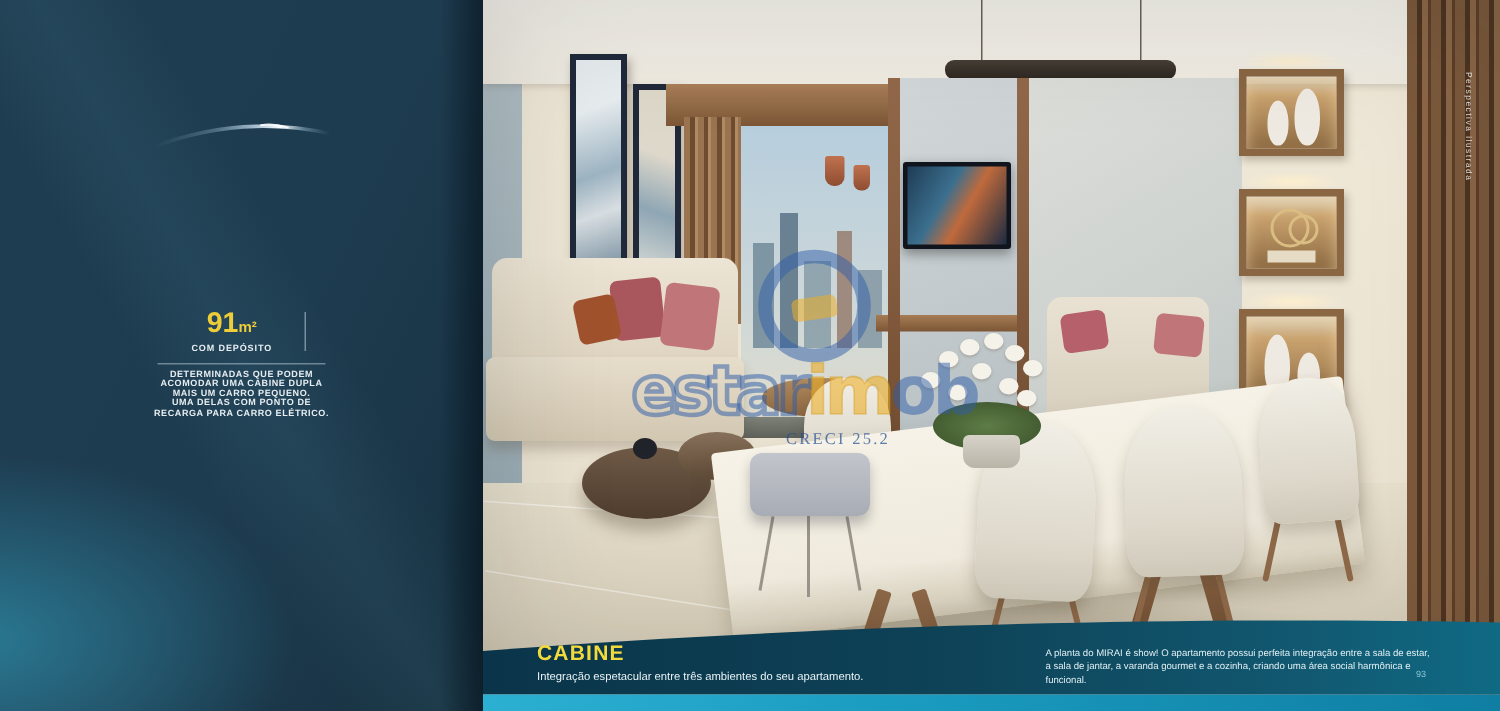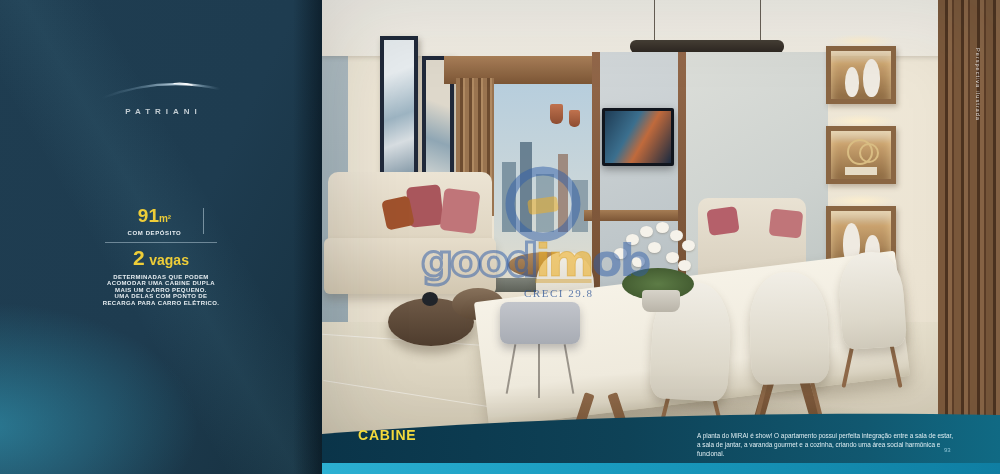--- a/index.html
+++ b/index.html
@@ -142,21 +142,21 @@
   .pot{left:320px;top:290px;width:38px;height:22px;border-radius:4px 4px 8px 8px;background:linear-gradient(180deg,#d7d3c9,#b9b4a8);}
   .vignette{left:0;top:0;width:678px;height:463px;box-shadow:inset 0 0 90px rgba(20,25,30,.18);}
 
   
   .watermark{position:absolute;left:0;top:0;width:1000px;height:474px;z-index:40;pointer-events:none;}
   .wm-ring{position:absolute;left:497px;top:158px;}
   .wm-gbar{position:absolute;left:528px;top:198px;width:30px;height:15px;border-radius:4px;background:rgba(236,174,38,.55);transform:rotate(-8deg);}
   .wm-word{position:absolute;left:421px;top:238px;font-family:"DejaVu Sans",sans-serif;
     font-weight:bold;font-size:45px;letter-spacing:-3px;line-height:1;}
   .wm-outline{color:transparent;-webkit-text-stroke:3px rgba(48,94,168,.52);}
-  .wm-yellow{color:rgba(236,174,38,.58);text-decoration:underline;-webkit-text-stroke:1px rgba(210,150,25,.4);}
+  .wm-yellow{color:rgba(236,174,38,.58);-webkit-text-stroke:1px rgba(210,150,25,.4);}
   .wm-blue{color:rgba(48,94,168,.5);}
   .wm-creci{position:absolute;left:524px;top:287px;font-family:"Liberation Serif",serif;
     font-size:11px;letter-spacing:1.5px;color:rgba(36,78,148,.72);}
 
   
   .band-svg{position:absolute;left:322px;top:398px;z-index:50;}
   .bottom-bar{position:absolute;left:322px;top:463px;width:678px;height:11px;z-index:50;
     background:linear-gradient(90deg,#2cb0d2 0%,#1a9cc0 40%,#0f7ea2 100%);}
   .living-title{position:absolute;left:358px;top:427px;z-index:60;font-size:14px;font-weight:bold;
     letter-spacing:.8px;color:#f2d93c;}
@@ -181,38 +181,33 @@
             <stop offset="0.35" stop-color="#9fc2d8" stop-opacity="0.35"></stop>
             <stop offset="0.62" stop-color="#d9ecf8" stop-opacity="0.85"></stop>
             <stop offset="0.72" stop-color="#ffffff"></stop>
             <stop offset="0.85" stop-color="#a8c8dc" stop-opacity="0.45"></stop>
             <stop offset="1" stop-color="#7fa0b8" stop-opacity="0"></stop>
           </linearGradient>
         </defs>
         <path d="M6,20 Q64,-2 124,11" fill="none" stroke="url(#arcg)" stroke-width="2.4" stroke-linecap="round"></path>
         <path d="M78,5.5 q8,-1.5 18,1.5" fill="none" stroke="#ffffff" stroke-width="1.2" stroke-linecap="round" opacity="0.9"></path>
       </svg>
-      <div class="logo-sub">PATRIANI</div>
     </div>
 
     <div class="specs">
       <div class="spec-row">
         <div class="spec">
           <div class="spec-main">
             <span class="num-big">91</span><span class="unit-sm">m²</span>
           </div>
           <div class="spec-note">COM DEPÓSITO</div>
         </div>
         <div class="vdiv"></div>
       </div>
       <div class="hline"></div>
-      <div class="parking-main">
-        <span class="parking-num">2</span>
-        <span class="parking-label">vagas</span>
-      </div>
       <div class="parking-note">
         <div>DETERMINADAS QUE PODEM</div>
         <div>ACOMODAR UMA CABINE DUPLA</div>
         <div>MAIS UM CARRO PEQUENO.</div>
         <div>UMA DELAS COM PONTO DE</div>
         <div>RECARGA PARA CARRO ELÉTRICO.</div>
       </div>
     </div>
   </div>
 
@@ -318,37 +313,38 @@
     <div class="p vignette"></div>
   </div>
 
   <div class="credit">Perspectiva ilustrada</div>
 
   <div class="watermark">
     <svg class="wm-ring" width="92" height="92" viewBox="0 0 92 92">
       <circle cx="46" cy="46" r="33" fill="none" stroke="rgba(48,94,168,0.5)" stroke-width="9"></circle>
     </svg>
     <div class="wm-gbar"></div>
-    <div class="wm-word"><span class="wm-outline">good</span><span class="wm-yellow">im</span><span class="wm-blue">ob</span></div>
-    <div class="wm-creci">CRECI 29.8</div>
+    <div class="wm-word"><span class="wm-outline">estar</span><span class="wm-yellow">im</span><span class="wm-blue">ob</span></div>
+    <div class="wm-creci">CRECI 25.2</div>
   </div>
 
   <svg class="band-svg" width="678" height="65" viewBox="0 0 678 65">
     <defs>
       <linearGradient id="bandg" x1="0" y1="0" x2="1" y2="0">
         <stop offset="0" stop-color="#0a3449"></stop>
         <stop offset="0.45" stop-color="#0e4257"></stop>
         <stop offset="0.8" stop-color="#115870"></stop>
         <stop offset="1" stop-color="#106a84"></stop>
       </linearGradient>
     </defs>
     <path d="M0,36 C180,22 420,12 678,17 L678,65 L0,65 Z" fill="url(#bandg)"></path>
   </svg>
   <div class="bottom-bar"></div>
 
   <div class="living-title">CABINE</div>
+  <div class="living-sub">Integração espetacular entre três ambientes do seu apartamento.</div>
   <div class="desc">
     <div>A planta do MIRAI é show! O apartamento possui perfeita integração entre a sala de estar,</div>
     <div>a sala de jantar, a varanda gourmet e a cozinha, criando uma área social harmônica e funcional.</div>
   </div>
   <div class="page-num">93</div>
 
 </div>
 
 </body></html>

